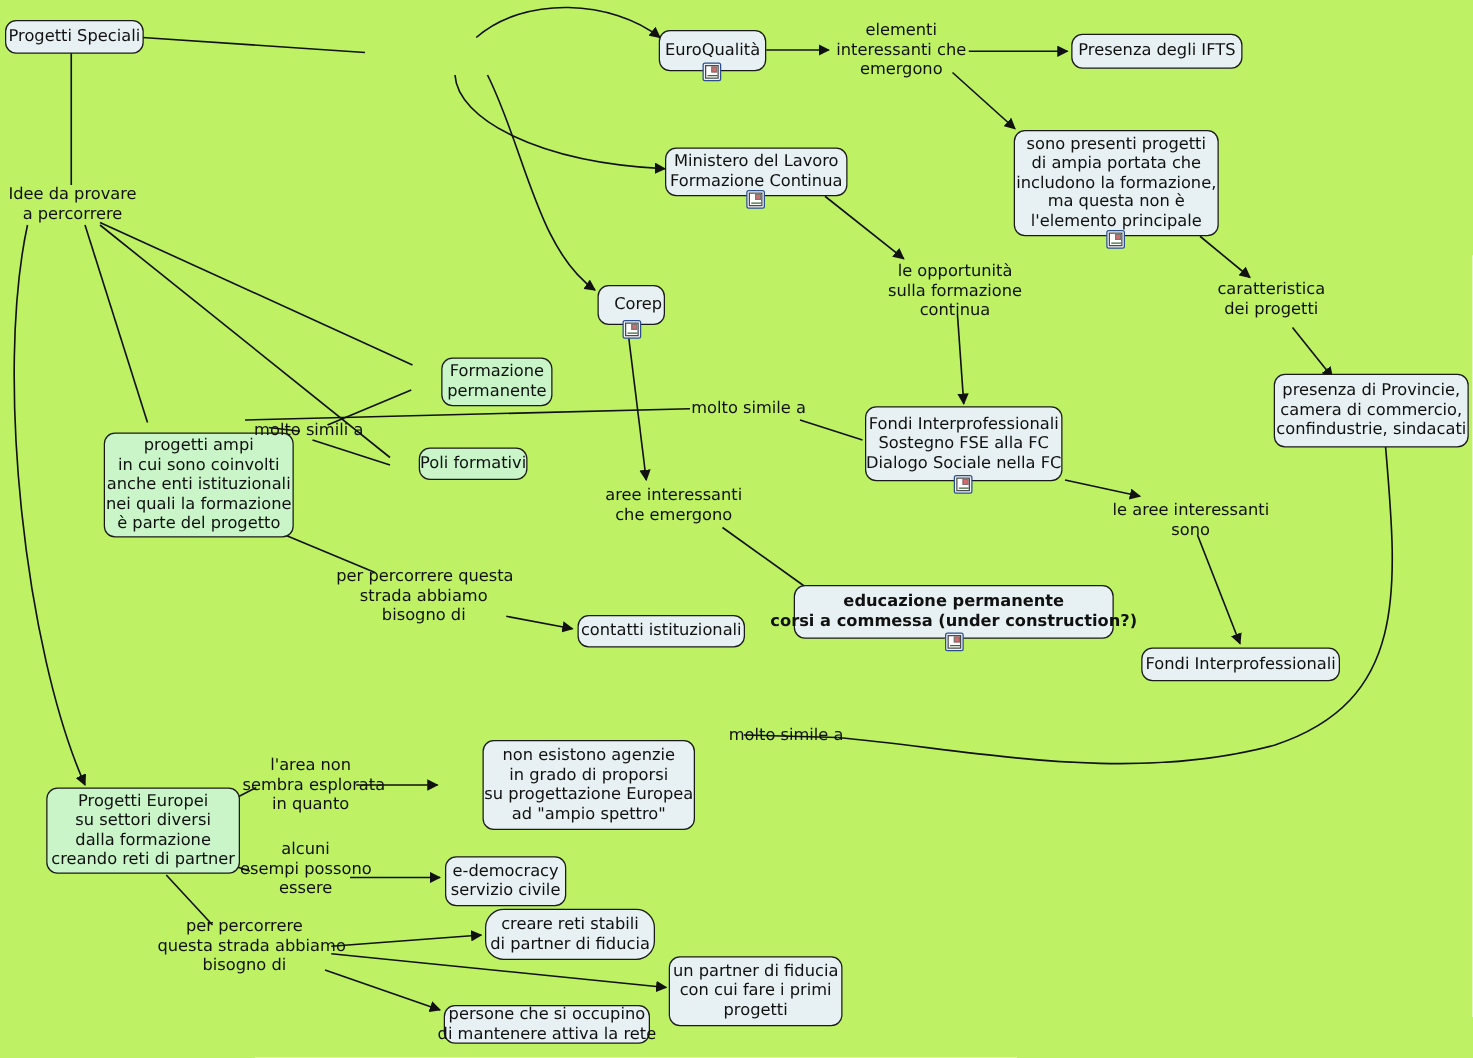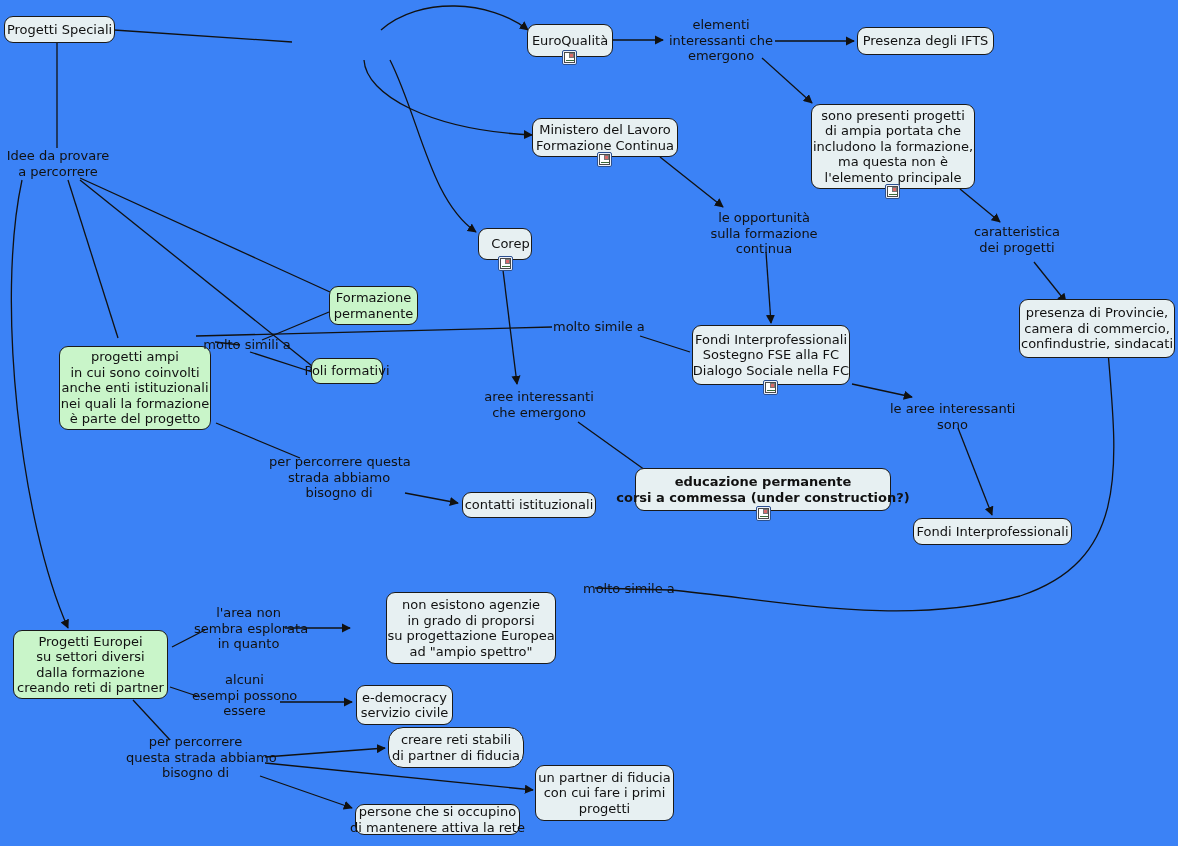--- a/index.html
+++ b/index.html
@@ -7,21 +7,21 @@
     padding: 0;
     background: #ffffff;
   }
   body {
     font-family: "DejaVu Sans", sans-serif;
   }
   #canvas {
     position: relative;
     width: 1178px;
     height: 846px;
-    background: #3b82f6;
+    background: #bef264;
     overflow: hidden;
   }
   #edges {
     position: absolute;
     left: 0;
     top: 0;
     width: 1178px;
     height: 846px;
     pointer-events: none;
   }
@@ -38,20 +38,21 @@
     display: flex;
     align-items: center;
     justify-content: center;
     white-space: pre;
   }
   .node.concept {
     background: #e7f0f2;
   }
   .node.green {
     background: #c9f5c9;
+    margin-left: 24px;
   }
   .label {
     position: absolute;
     font-size: 13px;
     line-height: 15.5px;
     color: #111111;
     text-align: center;
     white-space: pre;
     background: transparent;
   }
@@ -237,21 +238,21 @@
       <div class="ln" style="top:9px; width:9px;"></div>
 
     </div>
   </div>
 
   <div class="node green" style="left:329px; top:286px; width:89px; height:39px;">
     <span>Formazione
 permanente</span>
   </div>
 
-  <div class="node green" style="left:311px; top:358px; width:72px; height:26px;">
+  <div class="node green" style="left:311px; top:358px; width:87px; height:26px;">
     <span>Poli formativi</span>
   </div>
 
   <div class="node green" style="left:59px; top:346px; width:152px; height:84px;">
     <span>progetti ampi
 in cui sono coinvolti
 anche enti istituzionali
 nei quali la formazione
 è parte del progetto</span>
   </div>

